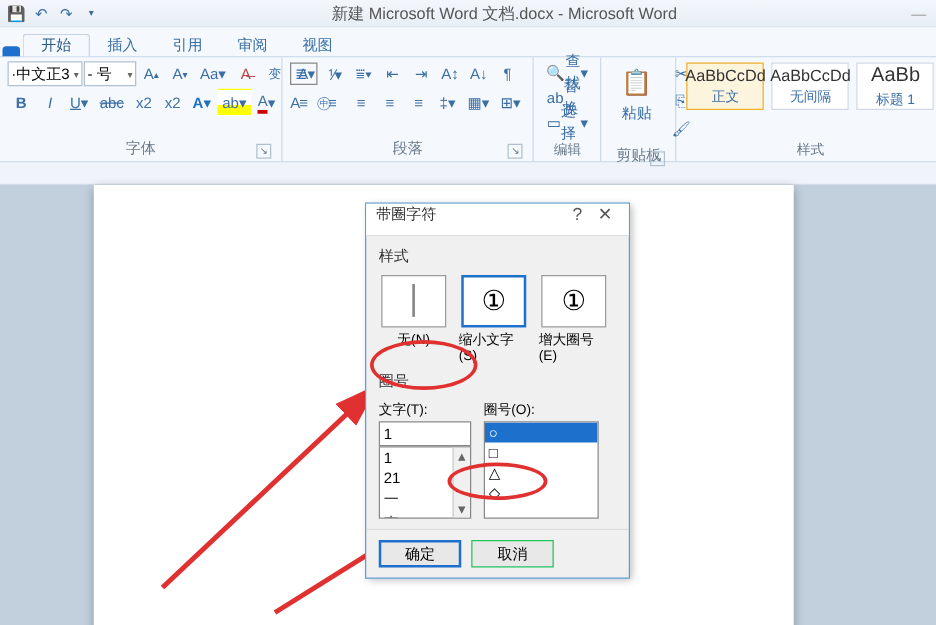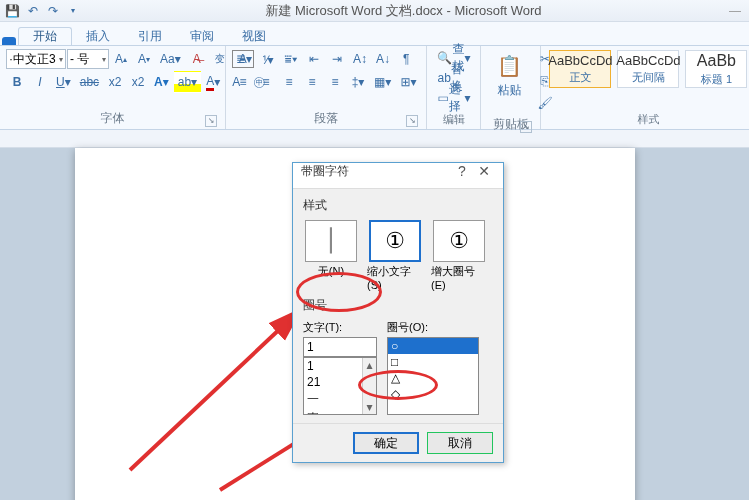--- a/index.html
+++ b/index.html
@@ -44,21 +44,21 @@
 .styopt.sel .box{border:2px solid #1e70cd}
 .styopt .cap{font-size:11px;margin-top:2px}
 .fld{display:flex;gap:10px;margin-top:4px}
 .fldcol{display:flex;flex-direction:column}
 .fldcol label{font-size:11px;margin-bottom:2px}
 .txtin{width:74px;height:20px;border:1px solid #888;background:#fff;padding:0 3px;font-size:12px}
 .lst{width:74px;height:58px;border:1px solid #888;background:#fff;overflow:hidden;font-size:11px;position:relative}
 .lst .item{padding:1px 3px}
 .lst .item.sel{background:#1e70cd;color:#fff}
 .lst .sb{position:absolute;right:0;top:0;bottom:0;width:14px;background:#f0f0f0;border-left:1px solid #ccc;display:flex;flex-direction:column;align-items:center;justify-content:space-between;font-size:8px;color:#666}
-.dlg-btns{display:flex;justify-content:flex-end;gap:8px;padding:8px 10px;border-top:1px solid #ddd}
+.dlg-btns{display:flex;justify-content:flex-start;gap:8px;padding:8px 10px;border-top:1px solid #ddd}
 .dlg-btns button{width:66px;height:22px;border:1px solid #22c55e;background:#e8e8e8;font-size:12px}
 .dlg-btns button.def{border:2px solid #1e70cd}
 .annot{position:absolute;border:3px solid #e03030;border-radius:50%;pointer-events:none}
 </style>
 </head>
 <body>
 
 <div class="titlebar">
   <div class="qat">
     <div class="qat-btn">💾</div>

